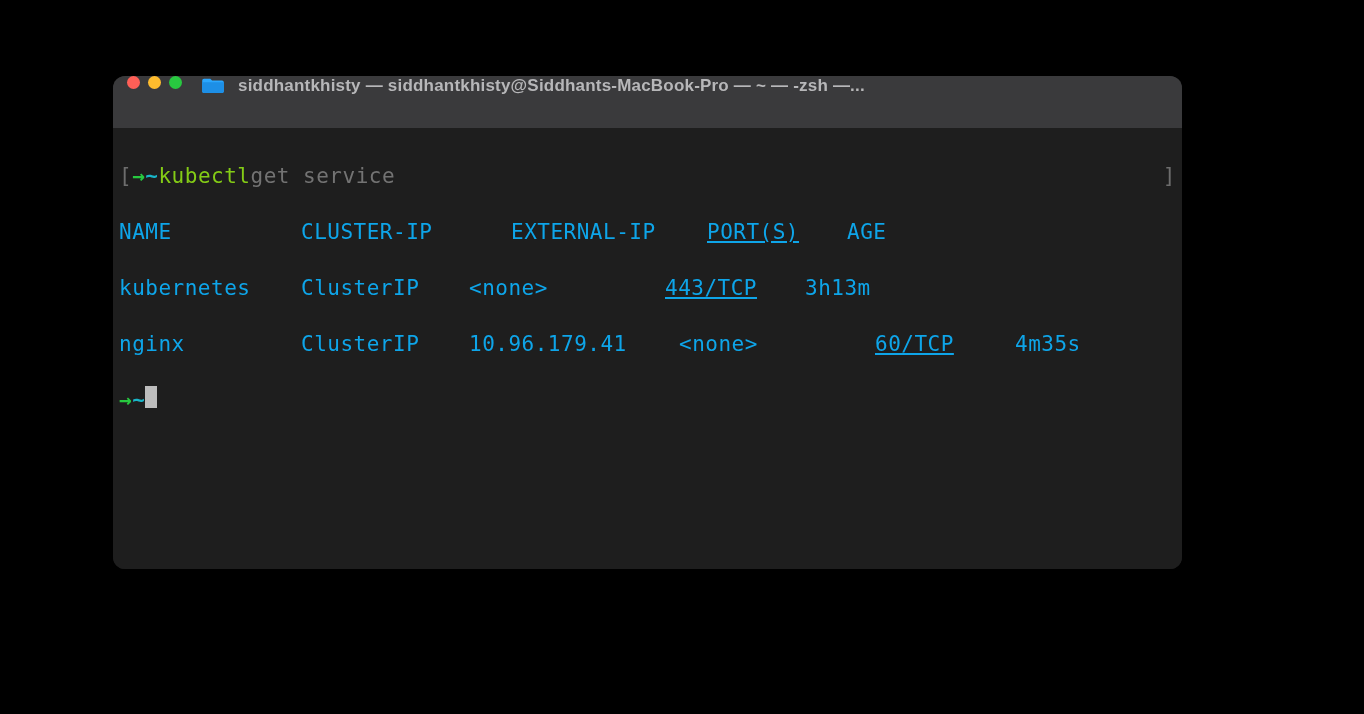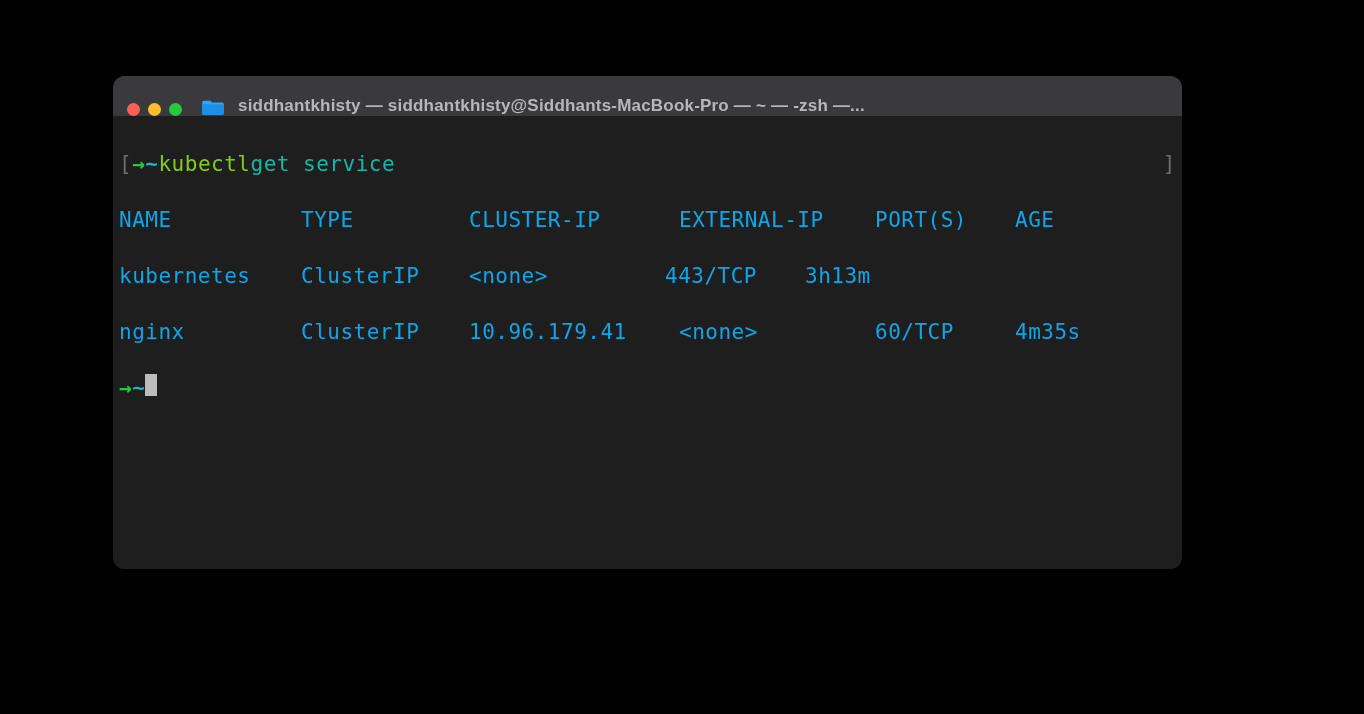--- a/index.html
+++ b/index.html
@@ -13,24 +13,24 @@
       height: 493px;
       background: #1e1e1e;
       border-radius: 12px;
       box-shadow: 0 30px 60px rgba(0,0,0,0.6);
       display: flex;
       flex-direction: column;
       overflow: hidden;
     }
 
     .titlebar {
-      height: 40px;
+      height: 52px;
       background: #3a3a3c;
       display: flex;
-      align-items: flex-end;
+      align-items: flex-start;
       padding: 0 14px;
       gap: 14px;
       flex: 0 0 auto;
     }
     .traffic { display: flex; gap: 8px; align-items: center; }
     .dot { width: 13px; height: 13px; border-radius: 50%; }
     .dot.red { background: #ff5f57; }
     .dot.yellow { background: #febc2e; }
     .dot.green { background: #28c840; }
 
@@ -56,37 +56,37 @@
       line-height: 28px;
       padding: 6px 6px;
       white-space: pre;
       position: relative;
       letter-spacing: 0.5px;
     }
     .bracket { color: #6d6d6d; }
     .arrow { color: #27c93f; font-weight: 700; }
     .tilde { color: #19b5c8; font-weight: 600; }
     .cmd { color: #84cc16; }
-    .args { color: #14b8a6; }
+    .args { color: #737373; }
     .hdr, .cell { color: #0ea5e9; }
 
     .cursor {
       display: inline-block;
       width: 12px;
       height: 22px;
       background: #bdbdbd;
       vertical-align: -3px;
     }
 
     .row { display: flex; }
     .c0 { width: 182px; }
     .c1 { width: 168px; }
     .c2 { width: 210px; }
     .c3 { width: 196px; }
-    .c4 { width: 140px; }
+    .c4 { width: 140px; text-decoration: underline; }
     .c5 { flex: 1; }
   </style>
 </head>
 <body>
 
 <div class="window">
   <div class="titlebar">
     <div class="traffic">
       <div class="dot red"></div>
       <div class="dot yellow"></div>
@@ -96,18 +96,18 @@
       <svg viewBox="0 0 24 20" width="22" height="18">
         <path d="M2 3 h7 l2 2 h11 a2 2 0 0 1 2 2 v10 a2 2 0 0 1 -2 2 h-20 a2 2 0 0 1 -2 -2 v-12 a2 2 0 0 1 2 -2 z" fill="#2aa7ff"></path>
         <path d="M0 7 h24 v10 a2 2 0 0 1 -2 2 h-20 a2 2 0 0 1 -2 -2 z" fill="#1d8fe6"></path>
       </svg>
     </span>
     <div class="title-text">siddhantkhisty — siddhantkhisty@Siddhants-MacBook-Pro — ~ — -zsh —...</div>
   </div>
 
   <div class="term">
 <div class="row"><span class="bracket">[</span><span class="arrow">→</span>  <span class="tilde">~</span> <span class="cmd">kubectl</span> <span class="args">get service</span><span style="flex:1"></span><span class="bracket">]</span></div>
-<div class="row hdr"><span class="c0">NAME</span><span class="c1">TYPE</span><span class="c2">CLUSTER-IP</span><span class="c3">EXTERNAL-IP</span><span class="c4">PORT(S)</span><span class="c5">AGE</span></div>
+<div class="row hdr"><span class="c0">NAME</span><span class="c2">CLUSTER-IP</span><span class="c3">EXTERNAL-IP</span><span class="c4">PORT(S)</span><span class="c5">AGE</span></div>
 <div class="row cell"><span class="c0">kubernetes</span><span class="c1">ClusterIP</span><span class="c3">&lt;none&gt;</span><span class="c4">443/TCP</span><span class="c5">3h13m</span></div>
 <div class="row cell"><span class="c0">nginx</span><span class="c1">ClusterIP</span><span class="c2">10.96.179.41</span><span class="c3">&lt;none&gt;</span><span class="c4">60/TCP</span><span class="c5">4m35s</span></div>
 <div class="row"> <span class="arrow">→</span>  <span class="tilde">~</span> <span class="cursor"></span></div>
   </div>
 </div>
 
 </body></html>

